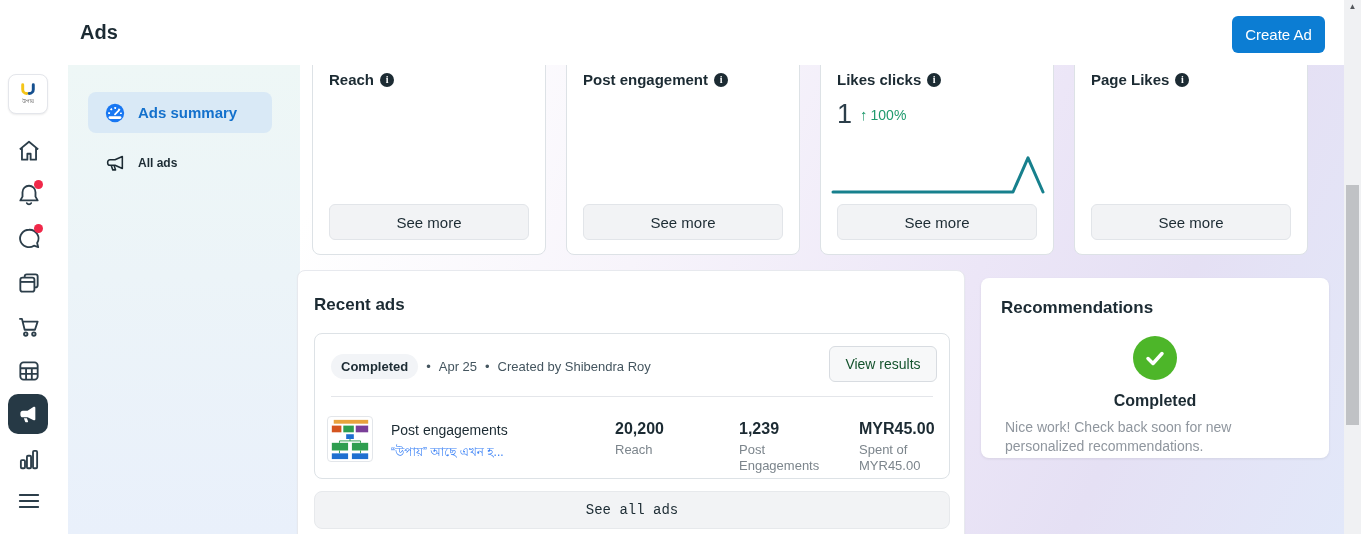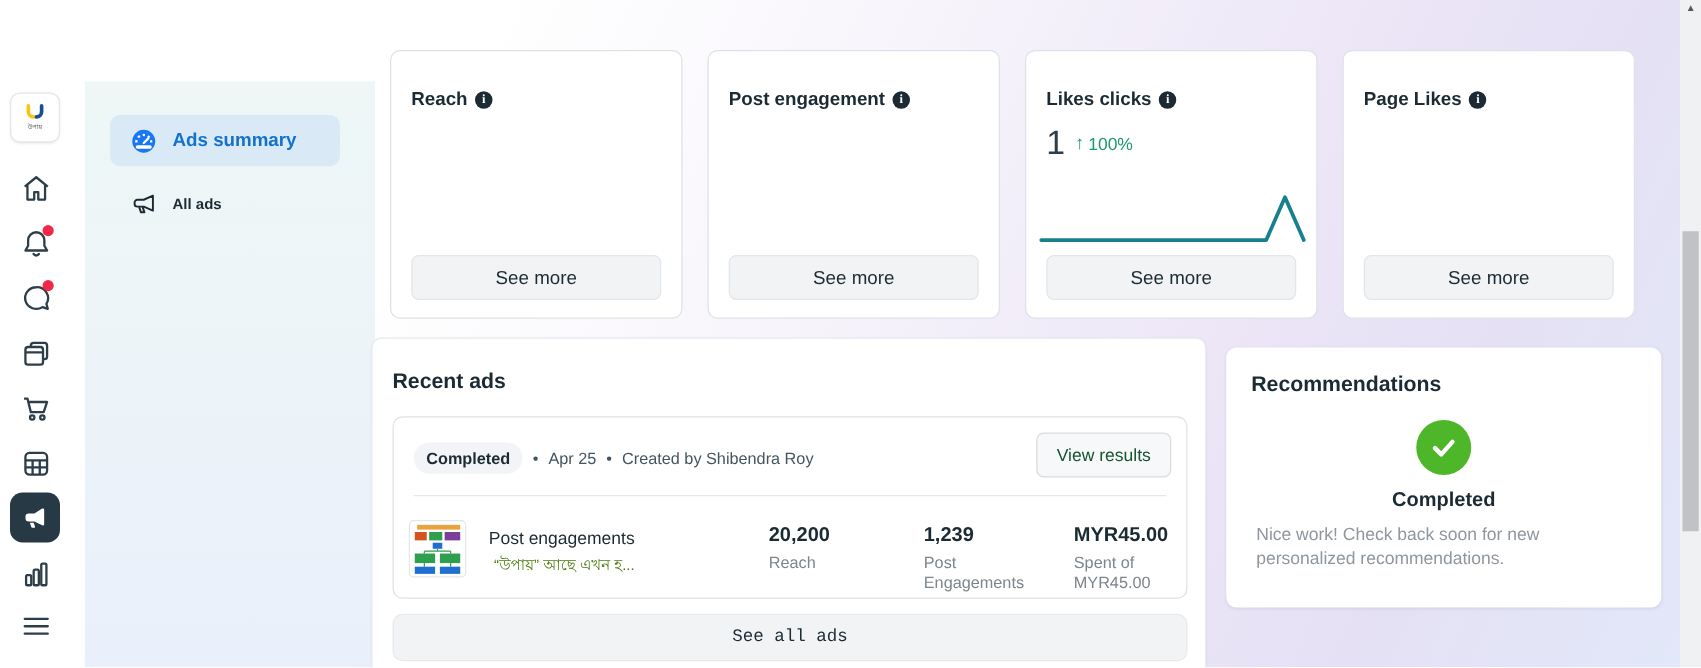--- a/index.html
+++ b/index.html
@@ -62,30 +62,30 @@
   .recent .sec-title { position:absolute; left:16px; top:24px; font-size:17px; font-weight:bold; }
   .ad-card { position:absolute; left:16px; top:62px; width:636px; height:146px; border:1px solid #dde2e6; border-radius:8px; background:#fff; }
   .ad-head { position:absolute; left:16px; top:20px; display:flex; align-items:center; gap:8px; font-size:13px; color:#44555f; }
   .status-pill { background:#f2f4f7; border-radius:14px; padding:5px 10px; font-size:13px; font-weight:bold; color:#1c2b33; }
   .view-results { position:absolute; right:12px; top:12px; width:108px; height:36px; background:#f7f8f9; border:1px solid #d8dce1;
     border-radius:6px; font-size:14px; color:#14532d; font-family:inherit; cursor:pointer; }
   .ad-divider { position:absolute; left:16px; right:16px; top:62px; border-top:1px solid #e4e6ea; }
   .ad-thumb { position:absolute; left:12px; top:82px; width:46px; height:46px; border:1px solid #e3e6ea; border-radius:4px; background:#fff; }
   .ad-names { position:absolute; left:76px; top:88px; }
   .ad-name { font-size:14px; color:#1c2b33; }
-  .ad-caption { margin-top:5px; font-size:12px; color:#4d7c0f;text-align:right; }
+  .ad-caption { margin-top:5px; font-size:12px; color:#3b82f6; }
   .ad-metric { position:absolute; top:86px; }
   .ad-metric .mv { font-size:16px; font-weight:bold; color:#1c2b33; }
   .ad-metric .ml { margin-top:4px; font-size:13px; color:#7c858c; line-height:16px; }
   .m1 { left:300px; } .m2 { left:424px; width:86px; } .m3 { left:544px; width:88px; }
   .see-all { position:absolute; left:16px; top:220px; width:636px; height:38px; background:#f2f3f5; border:1px solid #e7e9ec;
     border-radius:8px; font-size:14px; color:#1c2b33; font-family:Liberation Mono, monospace; cursor:pointer; }
 
   
-  .reco { position:absolute; left:981px; top:278px; width:348px; height:208px; background:#fff; border-radius:8px;
+  .reco { position:absolute; left:981px; top:278px; width:348px; height:180px; background:#fff; border-radius:8px;
     box-shadow:0 1px 3px rgba(0,0,0,.08); z-index:6; }
   .reco .sec-title { position:absolute; left:20px; top:20px; font-size:17px; font-weight:bold; }
   .check-circle { position:absolute; left:152px; top:58px; width:44px; height:44px; border-radius:50%; background:#4db629;
     display:flex; align-items:center; justify-content:center; }
   .reco-status { position:absolute; left:0; top:114px; width:100%; text-align:center; font-size:16px; font-weight:bold; }
   .reco-msg { position:absolute; left:24px; top:140px; width:300px; text-align:left; font-size:14px; color:#8f969e; line-height:19px; }
 
   
   .scroll-track { position:absolute; left:1344px; top:0; width:17px; height:534px; background:#f0f1f3; z-index:40; }
   .scroll-arrow { position:absolute; left:0; top:2px; width:17px; text-align:center; font-size:8px; color:#54585c; }
@@ -214,20 +214,25 @@
     <div class="sec-title">Recommendations</div>
     <div class="check-circle">
       <svg width="26" height="26" viewBox="0 0 26 26">
           <path d="M6 13.5 l5 5 l9 -10" fill="none" stroke="#fff" stroke-width="3.5" stroke-linecap="round" stroke-linejoin="round"></path>
         </svg>
     </div>
     <div class="reco-status">Completed</div>
     <div class="reco-msg">Nice work! Check back soon for new personalized recommendations.</div>
   </div>
 
+  <div class="header">
+    <div class="meta-logo">∞</div>
+    <div class="page-title">Ads</div>
+    <button class="create-ad">Create Ad</button>
+  </div>
 
   <div class="rail">
     <div class="avatar">
       <svg width="20" height="16" viewBox="0 0 34 24">
         <path d="M8 3 v8 a7 7 0 0 0 7 7" stroke="#f5c518" stroke-width="5" fill="none" stroke-linecap="round"></path>
         <path d="M26 3 v8 a7 7 0 0 1 -7 7" stroke="#15508f" stroke-width="5" fill="none" stroke-linecap="round"></path>
       </svg>
       <div class="av-txt">উপায়</div>
     </div>
 

